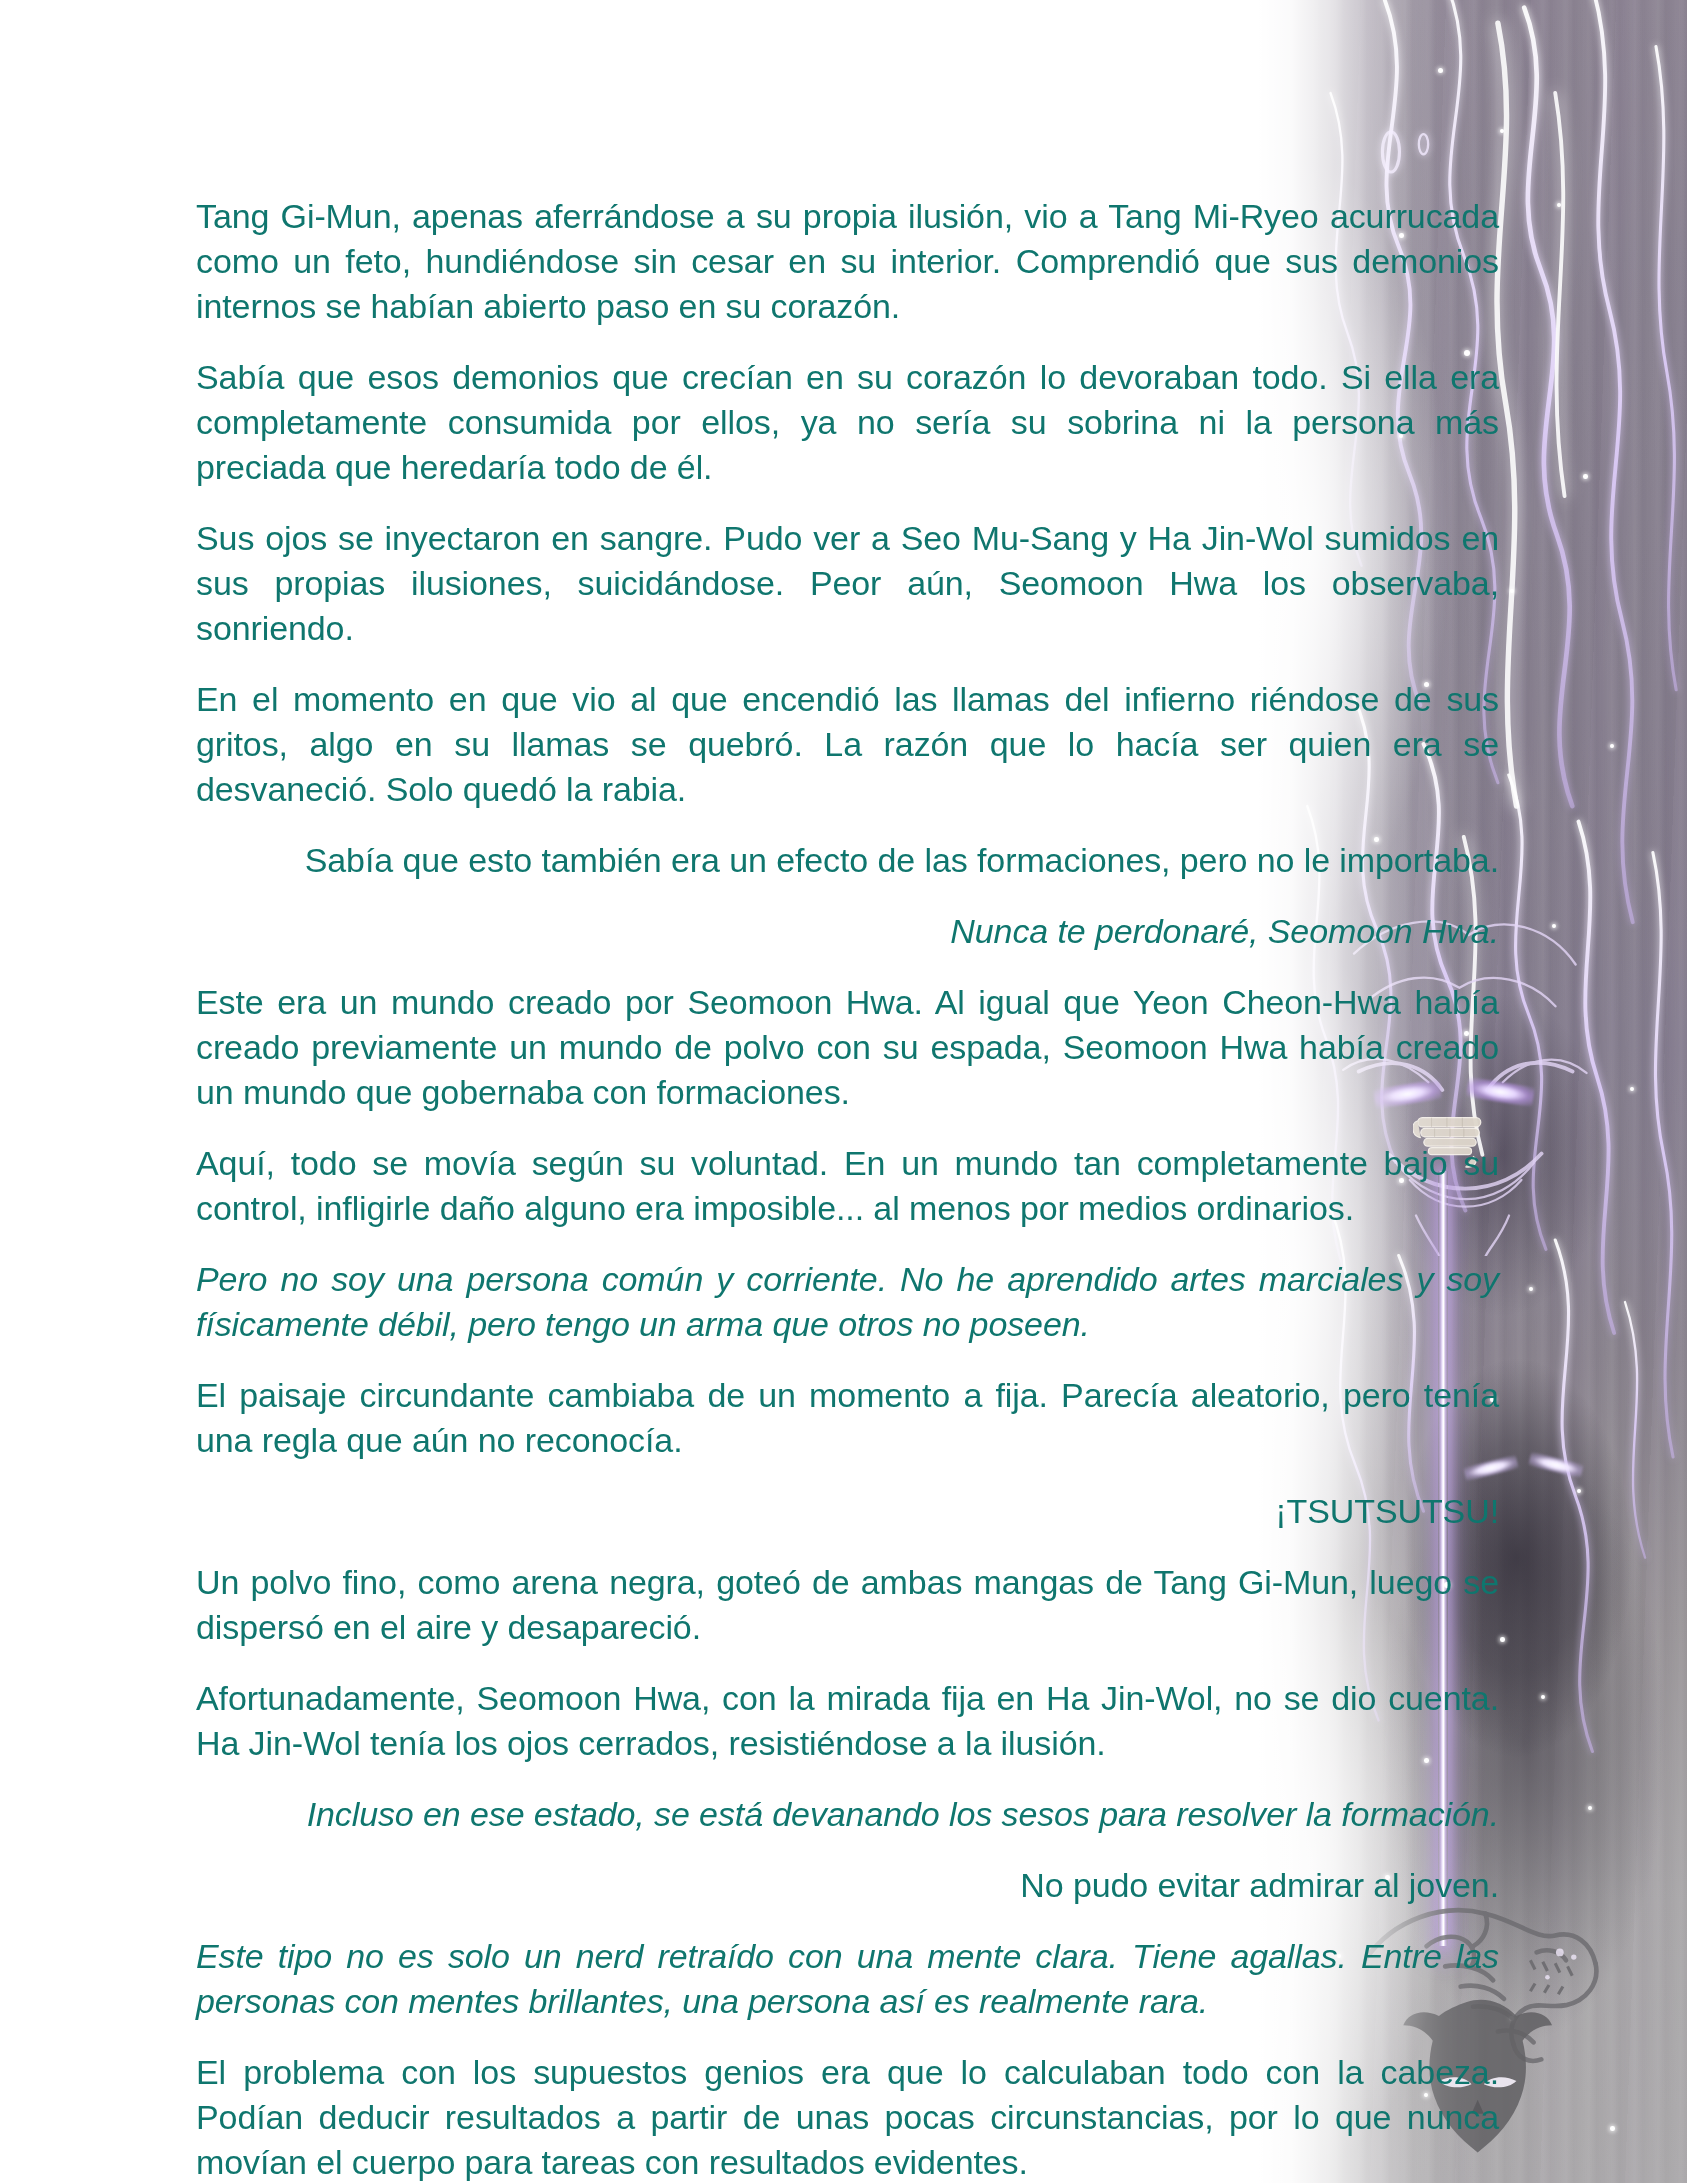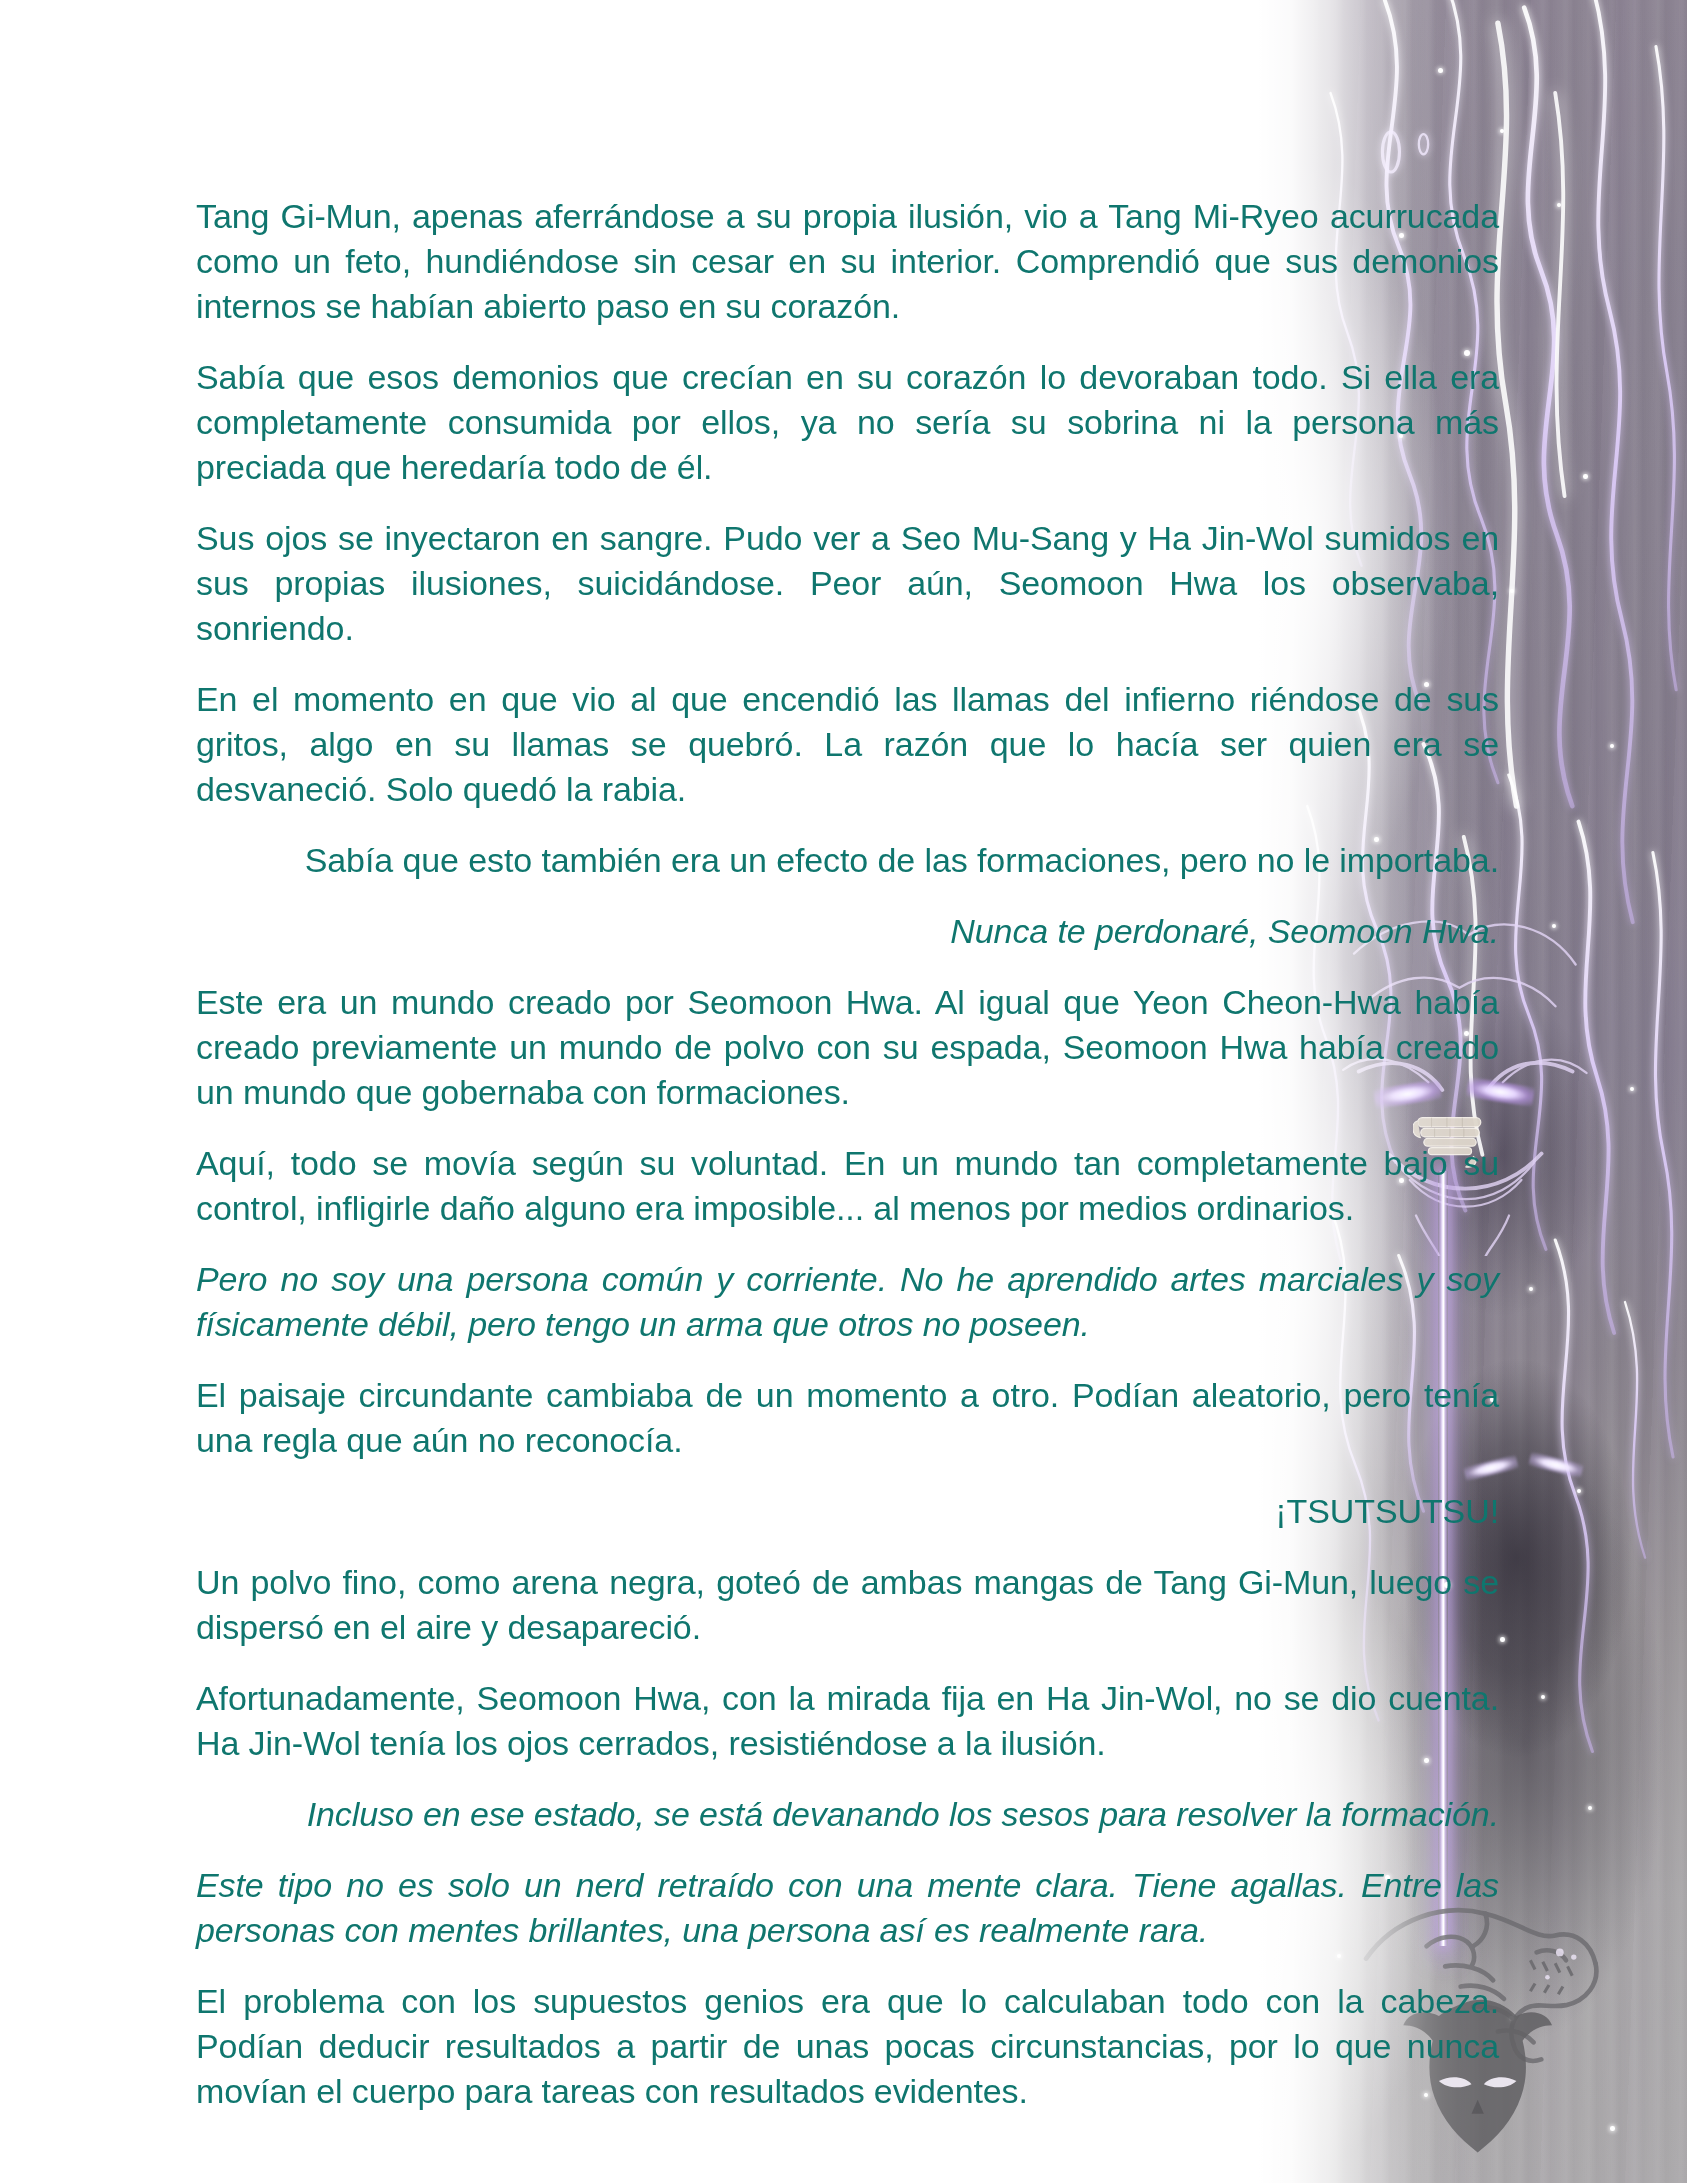--- a/index.html
+++ b/index.html
@@ -399,23 +399,24 @@
   <div id="text-column">
     <p class="para">Tang Gi-Mun, apenas aferrándose a su propia ilusión, vio a Tang Mi-Ryeo acurrucada como un feto, hundiéndose sin cesar en su interior. Comprendió que sus demonios internos se habían abierto paso en su corazón.</p>
     <p class="para">Sabía que esos demonios que crecían en su corazón lo devoraban todo. Si ella era completamente consumida por ellos, ya no sería su sobrina ni la persona más preciada que heredaría todo de él.</p>
     <p class="para">Sus ojos se inyectaron en sangre. Pudo ver a Seo Mu-Sang y Ha Jin-Wol sumidos en sus propias ilusiones, suicidándose. Peor aún, Seomoon Hwa los observaba, sonriendo.</p>
     <p class="para">En el momento en que vio al que encendió las llamas del infierno riéndose de sus gritos, algo en su llamas se quebró. La razón que lo hacía ser quien era se desvaneció. Solo quedó la rabia.</p>
     <p class="para short">Sabía que esto también era un efecto de las formaciones, pero no le importaba.</p>
     <p class="para italic short">Nunca te perdonaré, Seomoon Hwa.</p>
     <p class="para">Este era un mundo creado por Seomoon Hwa. Al igual que Yeon Cheon-Hwa había creado previamente un mundo de polvo con su espada, Seomoon Hwa había creado un mundo que gobernaba con formaciones.</p>
     <p class="para">Aquí, todo se movía según su voluntad. En un mundo tan completamente bajo su control, infligirle daño alguno era imposible... al menos por medios ordinarios.</p>
     <p class="para italic">Pero no soy una persona común y corriente. No he aprendido artes marciales y soy físicamente débil, pero tengo un arma que otros no poseen.</p>
-    <p class="para">El paisaje circundante cambiaba de un momento a otro. Podían aleatorio, pero tenía una regla que aún no reconocía.</p>
+    <p class="para">El paisaje circundante cambiaba de un momento a fija. Parecía aleatorio, pero tenía una regla que aún no reconocía.</p>
     <p class="para short">¡TSUTSUTSU!</p>
     <p class="para">Un polvo fino, como arena negra, goteó de ambas mangas de Tang Gi-Mun, luego se dispersó en el aire y desapareció.</p>
     <p class="para">Afortunadamente, Seomoon Hwa, con la mirada fija en Ha Jin-Wol, no se dio cuenta. Ha Jin-Wol tenía los ojos cerrados, resistiéndose a la ilusión.</p>
     <p class="para italic short">Incluso en ese estado, se está devanando los sesos para resolver la formación.</p>
+    <p class="para short">No pudo evitar admirar al joven.</p>
     <p class="para italic">Este tipo no es solo un nerd retraído con una mente clara. Tiene agallas. Entre las personas con mentes brillantes, una persona así es realmente rara.</p>
     <p class="para">El problema con los supuestos genios era que lo calculaban todo con la cabeza. Podían deducir resultados a partir de unas pocas circunstancias, por lo que nunca movían el cuerpo para tareas con resultados evidentes.</p>
   </div>
 
 </div>
 
 
 </body></html>

